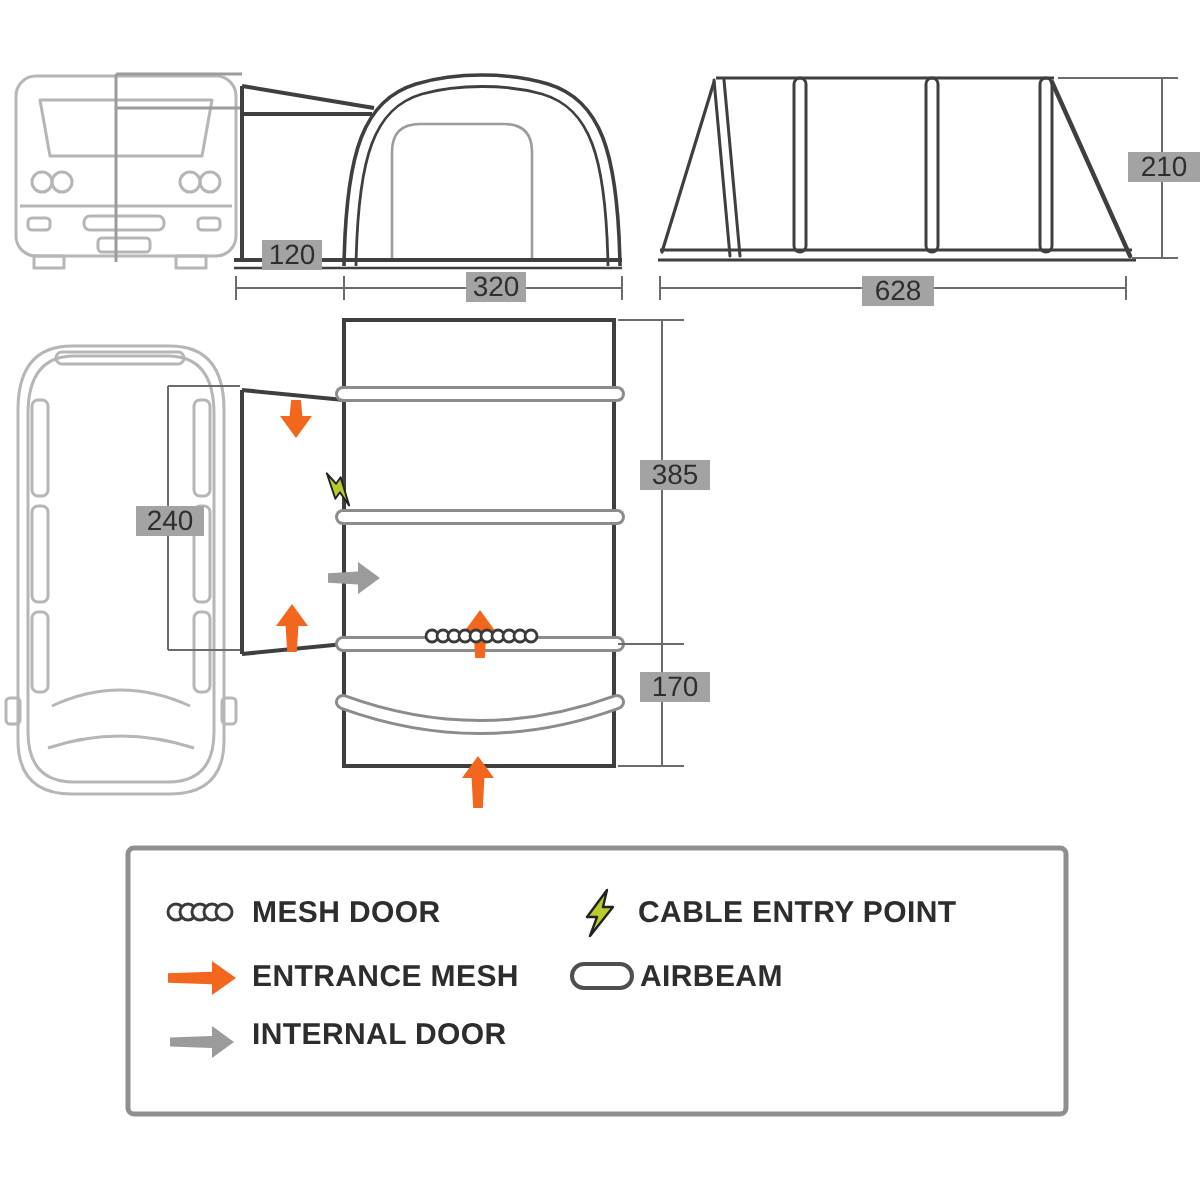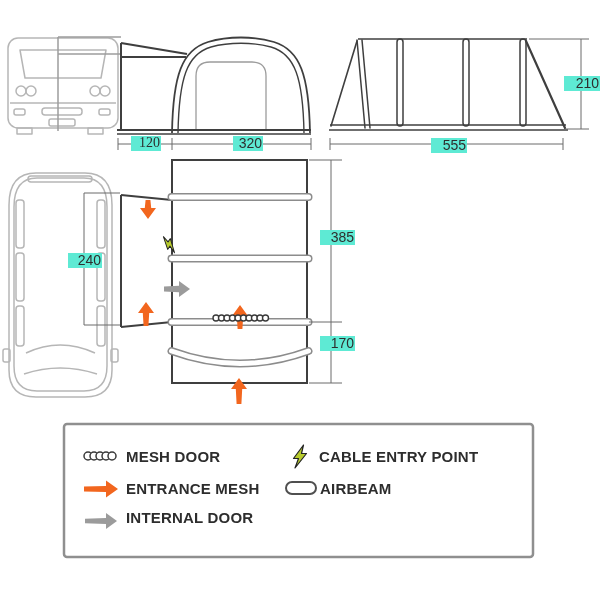--- a/index.html
+++ b/index.html
@@ -1,20 +1,20 @@
 <!DOCTYPE html>
 <html style="--c-entrance: #f2661e; --c-internal: #9b9b9b; --c-cable: #b8cc2e; --c-line-dark: #3f3f3f; --c-line-light: #b6b6b6;"><head>
 <meta charset="utf-8">
 <style>
   html,body{margin:0;padding:0;background:#fff;}
   .stage{position:relative;width:602px;height:600px;background:#fff;overflow:hidden;
          font-family:"Liberation Sans", sans-serif;color:#2e2e2e;}
   svg{position:absolute;left:0;top:0;}
   .lbl{position:absolute;line-height:1.05;color:#2e2e2e;white-space:nowrap;}
-  .dim{font-size:14px;text-align:right;background:#5eead4;padding:0 1px;}
+  .dim{font-size:14px;text-align:center;background:#a3a3a3;padding:0 1px;}
   .adj{text-align:center;}
   .adj .l1{font-size:9px;}
   .adj .l2{font-size:14px;letter-spacing:.3px;}
   .legend-label{font-size:15px;font-weight:700;letter-spacing:.2px;color:#2d2d2d;}
   .footer-label{font-size:12px;font-weight:700;text-align:center;color:#2d2d2d;}
 
   
   .dark{stroke:var(--c-line-dark);fill:none;}
   .lite{stroke:var(--c-line-light);fill:none;}
   .mid{stroke:#9c9c9c;fill:none;}
@@ -180,23 +180,23 @@
           <circle cx="112" cy="456" r="4"></circle>
     </g>
     <use href="#bolt" class="bolt" transform="translate(300,456)"></use>
     <polygon class="orange" points="118,489 106,480.5 106,485.9 84,486.6 84,491.4 106,492.1 106,497.5"></polygon>
     <rect x="286" y="482" width="30" height="12" rx="6" fill="#fff" stroke="#4f4f4f" stroke-width="2"></rect>
     <polygon class="greyarrow" points="117,521 106,513 106,518 85,518.8 85,523.2 106,524 106,529"></polygon>
   </g>
 </svg>
 
 
-<div class="lbl dim" style="left:131px;top:136px;width:28px;font-family:Liberation Serif, serif;">120</div>
+<div class="lbl dim" style="left:131px;top:120px;width:28px;">120</div>
 <div class="lbl dim" style="left:233px;top:136px;width:28px;">320</div>
-<div class="lbl dim" style="left:431px;top:138px;width:34px;">555</div>
+<div class="lbl dim" style="left:431px;top:138px;width:34px;">628</div>
 <div class="lbl dim" style="left:564px;top:76px;width:34px;">210</div>
 <div class="lbl dim" style="left:68px;top:253px;width:32px;">240</div>
 <div class="lbl dim" style="left:320px;top:230px;width:33px;">385</div>
 <div class="lbl dim" style="left:320px;top:336px;width:33px;">170</div>
 
 <div class="lbl legend-label" style="left:126px;top:449px;">MESH DOOR</div>
 <div class="lbl legend-label" style="left:319px;top:449px;">CABLE ENTRY POINT</div>
 <div class="lbl legend-label" style="left:126px;top:481px;">ENTRANCE MESH</div>
 <div class="lbl legend-label" style="left:320px;top:481px;">AIRBEAM</div>
 <div class="lbl legend-label" style="left:126px;top:510px;">INTERNAL DOOR</div>

